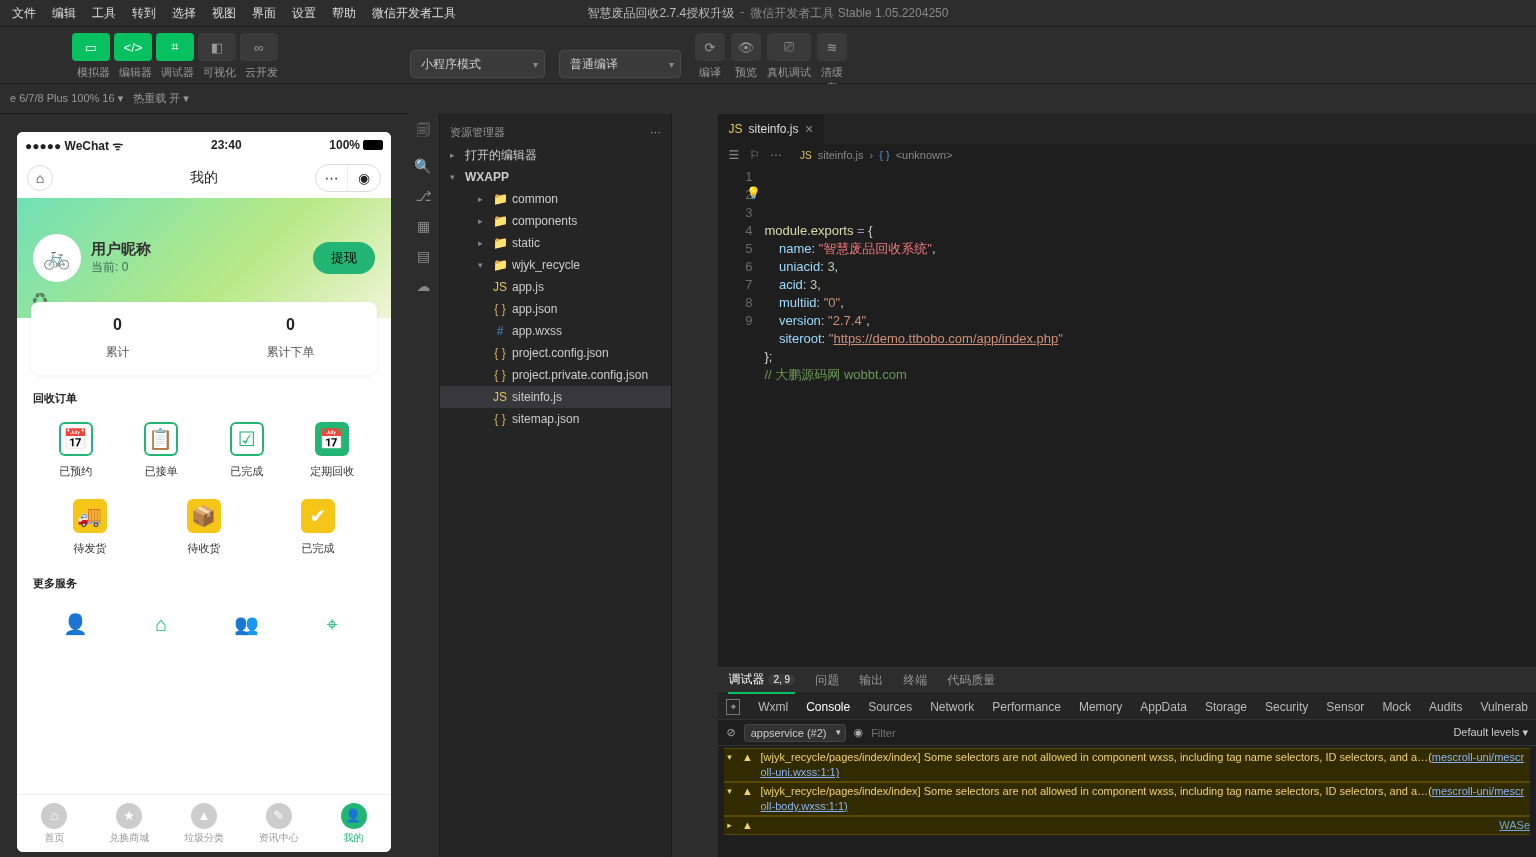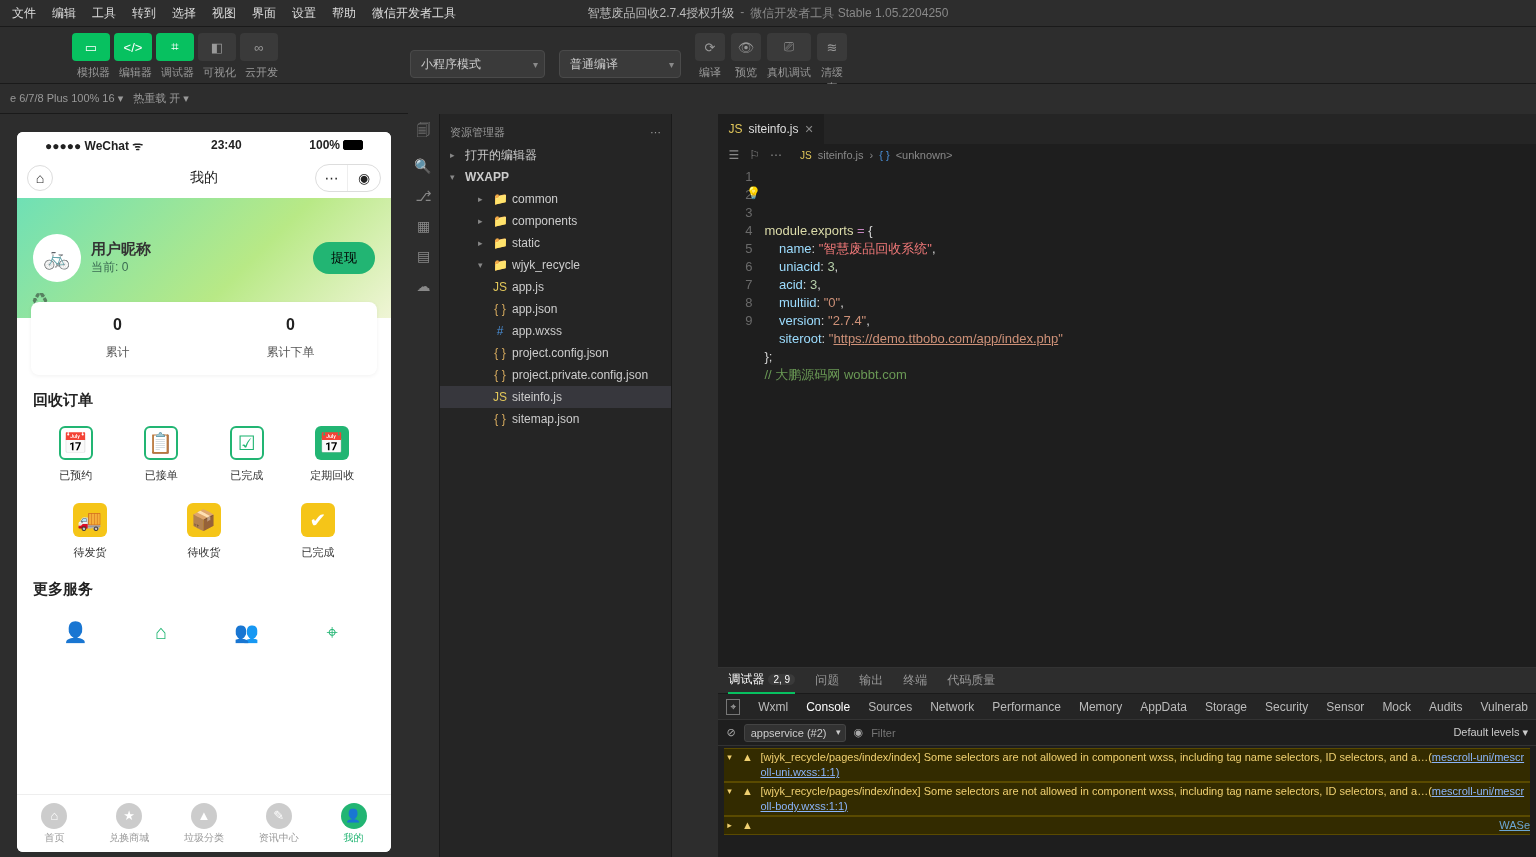--- a/index.html
+++ b/index.html
@@ -22,40 +22,40 @@
   .circ-btn { width:30px; height:28px; background:#3a3a3a; border-radius:4px; display:flex; align-items:center; justify-content:center; color:#999; font-size:13px; }
   .tb-group2 { display:flex; flex-direction:column; align-items:flex-start; }
   .tb-labels2 { display:flex; gap:6px; margin-top:4px; }
   .tb-labels2 span { width:30px; text-align:center; color:#999; font-size:11px; }
   .sim-bar { height:30px; background:#2d2d2d; border-bottom:1px solid #1a1a1a; display:flex; align-items:center; padding:0 10px; color:#999; font-size:11px; gap:10px; }
   .sim-bar .spacer { flex:1; }
   .sim-icon { width:20px; height:20px; display:flex; align-items:center; justify-content:center; color:#888; font-size:12px; }
   .main { display:flex; height:calc(857px - 26px - 58px - 30px); }
   .sim-panel { width:408px; background:#2d2d2d; display:flex; justify-content:center; padding-top:18px; }
   .phone { width:374px; height:720px; background:#fff; border-radius:6px; overflow:hidden; position:relative; color:#222; font-size:13px; }
-  .phone-status { height:26px; background:#fff; display:flex; align-items:center; padding:0 28px; justify-content:space-between; font-weight:600; font-size:12px; }
+  .phone-status { height:26px; background:#fff; display:flex; align-items:center; padding:0 8px; justify-content:space-between; font-weight:600; font-size:12px; }
   .phone-nav { height:40px; background:#fff; display:flex; align-items:center; justify-content:space-between; padding:0 10px; position:relative; }
   .phone-nav .title { position:absolute; left:50%; transform:translateX(-50%); font-size:14px; }
   .nav-home { width:26px; height:26px; border:1px solid #ddd; border-radius:50%; display:flex; align-items:center; justify-content:center; font-size:14px; }
   .nav-capsule { display:flex; border:1px solid #ddd; border-radius:14px; overflow:hidden; }
   .nav-capsule div { width:32px; height:26px; display:flex; align-items:center; justify-content:center; font-size:14px; }
   .nav-capsule div:first-child { border-right:1px solid #eee; }
   .profile-head { height:120px; background:linear-gradient(135deg,#6fe0b5 0%, #b8e986 60%, #f0f5d6 100%); padding:16px; display:flex; align-items:center; position:relative; }
   .avatar { width:48px; height:48px; border-radius:50%; background:#fff; display:flex; align-items:center; justify-content:center; font-size:22px; margin-right:10px; }
   .user-info { flex:1; color:#333; }
   .user-info .name { font-weight:700; font-size:15px; }
   .user-info .sub { font-size:12px; color:#3a6b52; margin-top:0; }
   .withdraw { background:#22b573; color:#000000; padding:7px 18px; border-radius:16px; font-size:13px; }
   .recycle-icon { position:absolute; bottom:6px; left:14px; font-size:20px; opacity:.5; }
   .stats-card { margin:-16px 14px 0; background:#fff; border-radius:8px; box-shadow:0 1px 4px rgba(0,0,0,.06); display:flex; padding:14px 0; position:relative; z-index:2; }
   .stat { flex:1; text-align:center; }
   .stat .num { font-size:16px; font-weight:600; color:#222; }
   .stat .lbl { font-size:12px; color:#555; margin-top:10px; }
   .section { padding:16px 16px 4px; }
-  .section-title { font-weight:700; font-size:15px; color:#222; margin-bottom:16px; }
+  .section-title { font-weight:700; font-size:11px; color:#222; margin-bottom:16px; }
   .grid4 { display:flex; }
   .grid4 .cell { flex:1; text-align:center; }
   .cell .ic { width:34px; height:34px; margin:0 auto 8px; border-radius:6px; display:flex; align-items:center; justify-content:center; font-size:20px; }
   .ic.green { color:#22b573; border:2px solid #22b573; }
   .ic.green-fill { background:#22b573; color:#fff; }
   .ic.yellow { background:#f5c518; color:#fff; }
   .ic.outline { color:#22b573; }
   .cell .txt { font-size:11px; color:#333; }
   .tabbar { position:absolute; bottom:0; left:0; right:0; height:58px; background:#fff; border-top:1px solid #eee; display:flex; }
   .tabbar .tab { flex:1; display:flex; flex-direction:column; align-items:center; justify-content:center; font-size:10px; color:#999; gap:2px; }

